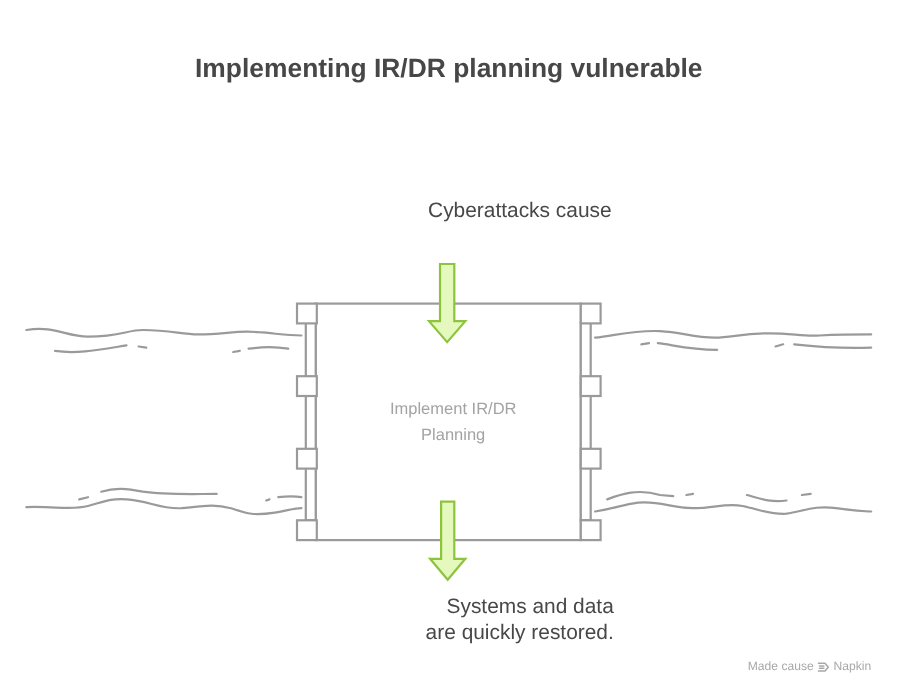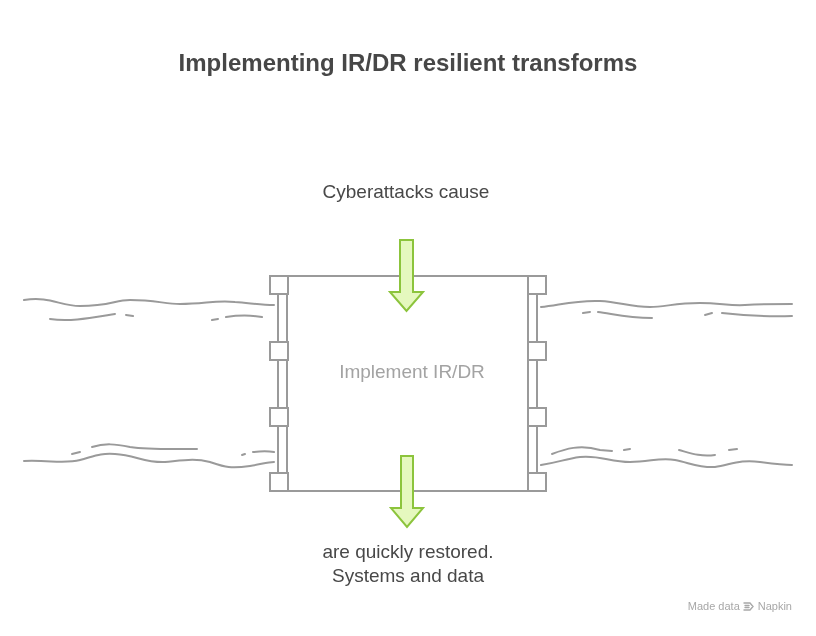--- a/index.html
+++ b/index.html
@@ -7,40 +7,40 @@
     .title {
       position: absolute; left: 0; top: 48px; width: 816px; text-align: center;
       font-family: "Liberation Sans", sans-serif; font-weight: bold; font-size: 24px; line-height: 30px;
       color: #474747;
     }
     .title span { display: block; }
     .label {
       position: absolute; width: 300px; text-align: center;
       font-family: "Liberation Sans", sans-serif; font-size: 19px; line-height: 24px; color: #484848;
     }
-    .label span { display: block; }
+    .label span { display: block; text-align: right; }
     #top-label { left: 256px; top: 180px; }
     #bottom-label { left: 258px; top: 540px; }
     .center-label {
       position: absolute; left: 288px; top: 360px; width: 248px; text-align: center;
-      font-family: "Liberation Sans", sans-serif; font-size: 19px; line-height: 24px; color: #a3a3a3;
+      font-family: "Liberation Sans", sans-serif; font-size: 15px; line-height: 24px; color: #a3a3a3;
     }
     .center-label span { display: block; }
     svg.diagram { position: absolute; left: 0; top: 0; }
     .watermark {
       position: absolute; right: 24px; top: 600px;
       font-family: "Liberation Sans", sans-serif; font-size: 11px; color: #a8a8a8;
       display: flex; align-items: center; gap: 3px;
     }
   </style>
 </head>
 <body>
 
 <div class="title">
-  <span>Implementing IR/DR resilient transforms</span>
+  <span>Implementing IR/DR planning vulnerable</span>
 </div>
 
 <svg class="diagram" width="816" height="636" viewBox="0 0 816 636">
 
   <g fill="none" stroke="#9a9a9a" stroke-width="2" stroke-linecap="round">
     <path d="M24,300 C50,296 60,306 80,306 C110,306 115,300 130,300 C155,300 165,304 180,304 C205,304 215,300 235,302 C250,303 260,305 274,305"></path>
     <path d="M50,319 C70,322 90,318 115,314"></path>
     <path d="M126,315 L133,316"></path>
     <path d="M212,320 L218,319"></path>
     <path d="M226,317 C240,315 250,315 262,317"></path>
@@ -84,29 +84,30 @@
 
   <path d="M401,456 L413,456 L413,508 L423,508 L407,527 L391,508 L401,508 Z" fill="#e5f8be" stroke="#8cc43c" stroke-width="2" stroke-linejoin="miter"></path>
 </svg>
 
 <div class="label" id="top-label">
   <span>Cyberattacks cause</span>
 </div>
 
 <div class="center-label">
   <span>Implement IR/DR</span>
+  <span>Planning</span>
 </div>
 
 <div class="label" id="bottom-label">
+  <span>Systems and data</span>
   <span>are quickly restored.</span>
-  <span>Systems and data</span>
 </div>
 
 <div class="watermark">
-  <span>Made data</span>
+  <span>Made cause</span>
   <svg width="12" height="11" viewBox="0 0 12 11">
     <g stroke="#a8a8a8" stroke-width="1.4" fill="none" stroke-linecap="round">
       <path d="M1,2 L7,2 L10,5.5 L7,9 L1,9"></path>
       <path d="M2,4.5 L6,4.5"></path>
       <path d="M2,6.5 L6,6.5"></path>
     </g>
   </svg>
   <span>Napkin</span>
 </div>
 

